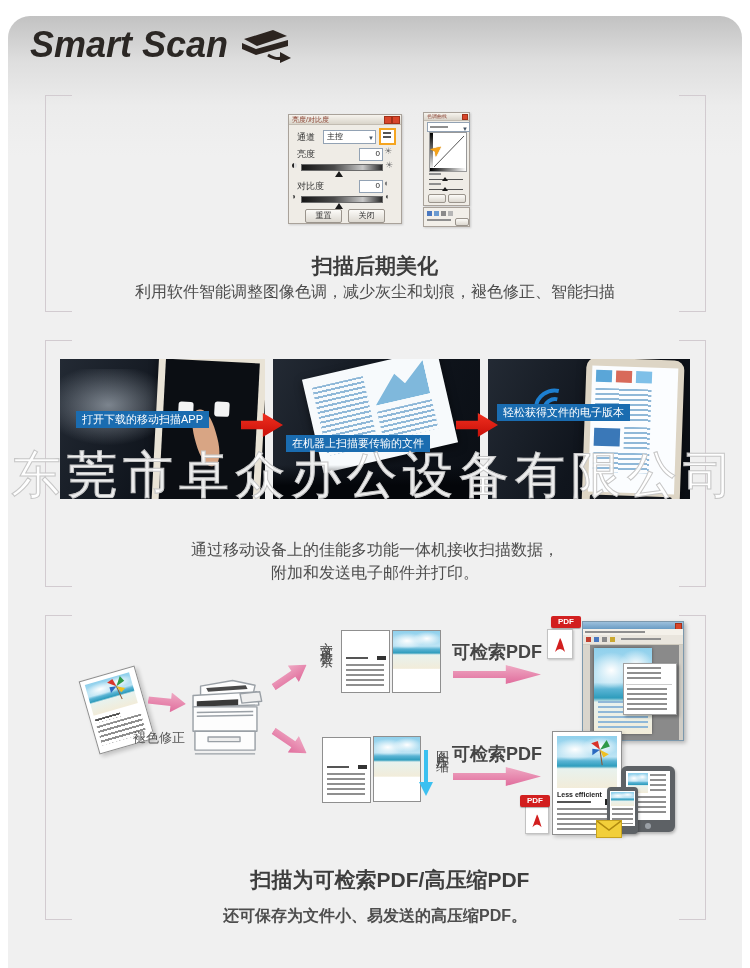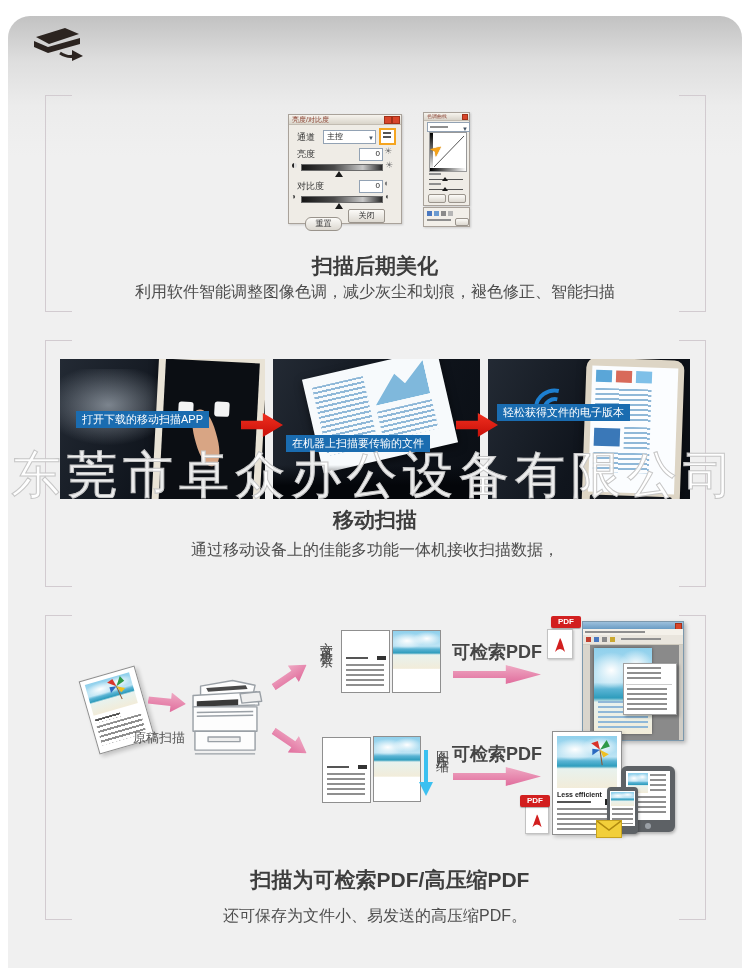--- a/index.html
+++ b/index.html
@@ -62,20 +62,21 @@
   .device{position:absolute;background:#5d6165;border-radius:6px;box-shadow:1px 2px 3px rgba(0,0,0,.25);}
   .screen{position:absolute;background:#fff;overflow:hidden;}
 </style>
 </head>
 <body>
 
 <div id="page">
   <div id="card"></div>
 
   <div id="title">
+    <span class="en">Smart Scan</span>
     <svg width="54" height="38" viewBox="0 0 54 38">
       <polygon points="6,13 35,4 49,10 19,20" fill="#2c2420"></polygon>
       <polygon points="4,17 18,23 50,14 50,20 18,29 4,23" fill="#2c2420"></polygon>
       <path d="M30 29 Q38 34 44 32" stroke="#2c2420" stroke-width="3" fill="none"></path>
       <polygon points="42,26 53,32 42,37" fill="#2c2420"></polygon>
     </svg>
   </div>
 
   <div class="bracket l" style="left:45px;top:95px;height:215px;"></div>
   <div class="bracket r" style="left:679px;top:95px;height:215px;"></div>
@@ -103,21 +104,21 @@
       <div class="track" style="left:12px;top:49px;width:80px;"></div>
       <div class="tri" style="left:46px;top:56px;"></div>
       <span style="position:absolute;left:96px;top:45px;font-size:9px;color:#777;">☀</span>
       <span class="dlbl" style="left:8px;top:66px;">对比度</span>
       <div class="dval" style="left:70px;top:65px;width:20px;height:11px;">0</div>
       <span style="position:absolute;left:95px;top:63px;font-size:9px;color:#777;">◐</span>
       <span style="position:absolute;left:2px;top:77px;font-size:8px;color:#444;">◑</span>
       <div class="track" style="left:12px;top:81px;width:80px;"></div>
       <div class="tri" style="left:46px;top:88px;"></div>
       <span style="position:absolute;left:96px;top:77px;font-size:8px;color:#444;">◐</span>
-      <div class="btn" style="left:16px;top:102px;width:35px;height:12px;border-radius:6px;">重置</div>
+      <div class="btn" style="left:16px;top:94px;width:35px;height:12px;">重置</div>
       <div class="btn" style="left:59px;top:94px;width:35px;height:12px;">关闭</div>
     </div>
 
     <div class="dlg" style="left:135px;top:0;width:45px;height:92px;">
       <div class="tbar" style="height:7px;">
         <span class="ttext" style="font-size:5px;line-height:7px;">色调曲线</span>
         <span class="closebox" style="right:1px;top:1px;width:4px;height:4px;"></span>
       </div>
       <div class="ddrop" style="left:3px;top:9px;width:38px;height:8px;">
         <div class="bars" style="left:2px;top:3px;width:18px;height:2px;"></div>
@@ -200,39 +201,39 @@
 
   <div class="redarrow" style="left:241px;top:413px;"></div>
   <div class="redarrow" style="left:456px;top:413px;"></div>
 
   <div class="steplabel" style="left:76px;top:411px;">打开下载的移动扫描APP</div>
   <div class="steplabel" style="left:286px;top:435px;">在机器上扫描要传输的文件</div>
   <div class="steplabel" style="left:497px;top:404px;font-family:Liberation Serif, serif;">轻松获得文件的电子版本</div>
 
   <div id="watermark">东莞市卓众办公设备有限公司</div>
 
-  <div class="heading" style="top:506px;">移动扫描</div>
   <div class="desc" style="top:540px;font-family:Liberation Mono, monospace;">通过移动设备上的佳能多功能一体机接收扫描数据，</div>
+  <div class="desc" style="top:563px;">附加和发送电子邮件并打印。</div>
 
   <div class="bracket l" style="left:45px;top:615px;height:303px;"></div>
   <div class="bracket r" style="left:679px;top:615px;height:303px;"></div>
 
   <div class="docpage" style="left:88px;top:672px;width:56px;height:74px;transform:rotate(-16deg);box-shadow:2px 3px 4px rgba(0,0,0,.2);">
     <div class="beach" style="position:absolute;left:4px;top:4px;width:46px;height:32px;"></div>
     <svg width="20" height="24" viewBox="0 0 20 24" style="position:absolute;left:24px;top:4px;">
       <line x1="10" y1="10" x2="12" y2="24" stroke="#8a5a3a" stroke-width="1"></line>
       <polygon points="10,10 2,4 8,2" fill="#d8342a"></polygon>
         <polygon points="10,10 16,1 19,7" fill="#2f9a4a"></polygon>
       <polygon points="10,10 18,14 13,17" fill="#f0c020"></polygon>
         <polygon points="10,10 3,15 3,9" fill="#2a6ac0"></polygon>
     </svg>
     <div class="bars dark" style="left:4px;top:40px;width:26px;height:4px;"></div>
     <div class="bars" style="left:4px;top:47px;width:46px;height:20px;"></div>
   </div>
-  <div style="position:absolute;left:133px;top:729px;font-size:13px;color:#555;">原稿扫描</div>
+  <div style="position:absolute;left:133px;top:729px;font-size:13px;color:#555;">褪色修正</div>
 
   <div class="pinkarrow" style="left:148px;top:692px;width:38px;height:20px;transform:rotate(6deg);"></div>
   <div class="pinkarrow" style="left:270px;top:666px;width:40px;height:20px;transform:rotate(-34deg);"></div>
   <div class="pinkarrow" style="left:270px;top:732px;width:40px;height:20px;transform:rotate(34deg);"></div>
 
   <svg width="94" height="88" viewBox="0 0 100 92" style="position:absolute;left:178px;top:676px;">
     <g stroke="#9aa0a6" stroke-width="1.5" fill="#fdfdfd" stroke-linejoin="round">
       <polygon points="24,10 58,4 82,9 80,18 24,20"></polygon>
       <polygon points="30,12 72,9 74,13 32,16" fill="#4a4a4a" stroke="none"></polygon>
       <polygon points="16,20 84,16 86,30 16,32"></polygon>
@@ -338,14 +339,14 @@
       <div class="bars" style="left:2px;top:17px;width:21px;height:16px;"></div>
     </div>
   </div>
   <div style="position:absolute;left:596px;top:820px;width:24px;height:16px;background:#f2cf3a;border:1px solid #c8a31e;">
     <svg width="24" height="16" viewBox="0 0 24 16">
         <path d="M0 0 L12 9 L24 0" fill="none" stroke="#b08a10" stroke-width="1.5"></path>
       </svg>
   </div>
 
   <div class="heading" style="top:866px;margin-left:15px;">扫描为可检索PDF/高压缩PDF</div>
-  <div class="desc" style="top:906px;">还可保存为文件小、易发送的高压缩PDF。</div>
+  <div class="desc" style="top:906px;font-weight:bold;">还可保存为文件小、易发送的高压缩PDF。</div>
 </div>
 
 </body></html>

